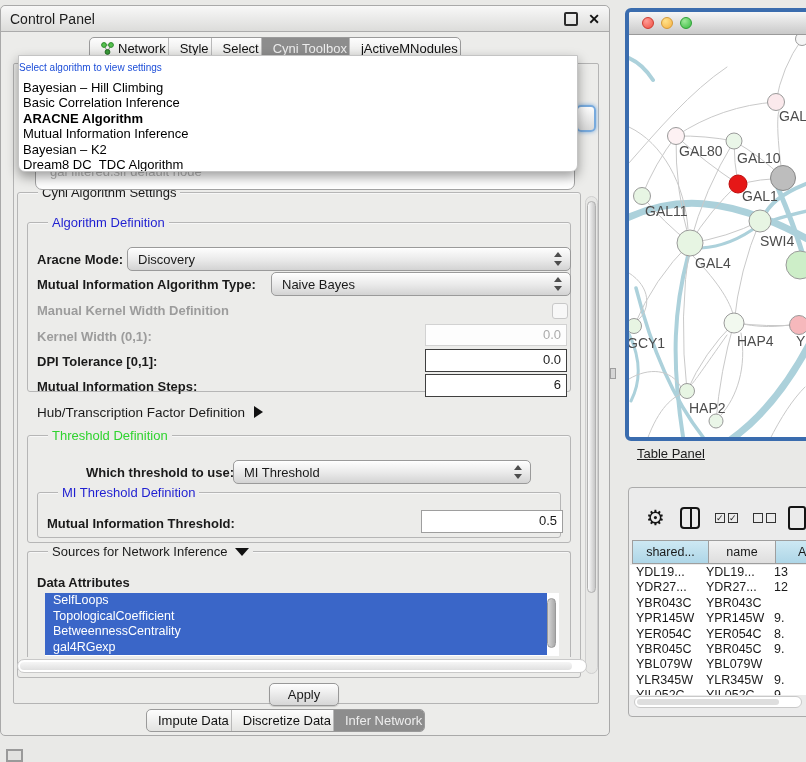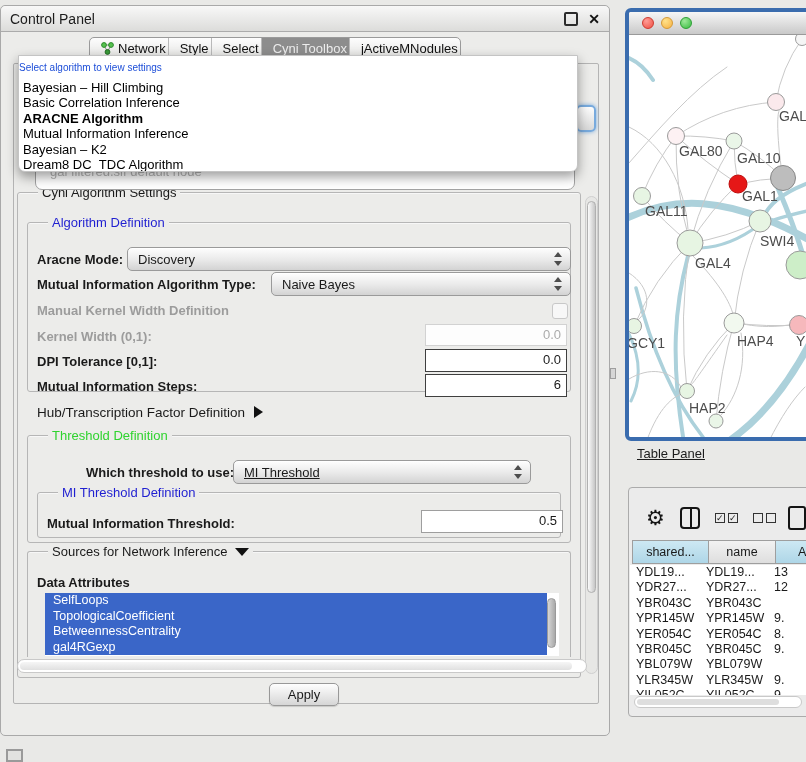--- a/index.html
+++ b/index.html
@@ -216,21 +216,21 @@
     <span class="fld dark" style="left:424px;top:368px;width:142px;height:23px;">6</span>
 
     <span class="lbl" style="left:36px;top:399px;font-weight:normal;font-size:13.5px;">
       <span>Hub/Transcription Factor Definition</span><span class="tri-r"></span>
     </span>
 
     <div class="grp" style="left:26px;top:429px;width:544px;height:108px;">
       <span class="grp-t t-green">Threshold Definition</span>
     </div>
     <span class="lbl" style="left:85px;top:459px;">Which threshold to use:</span>
-    <div class="combo" style="left:232px;top:454px;width:298px;text-decoration:underline;">
+    <div class="combo" style="left:232px;top:454px;width:298px;">
       <span>MI Threshold</span>
       <span class="updn"></span>
     </div>
     <div class="grp" style="left:36px;top:486px;width:524px;height:46px;">
       <span class="grp-t t-blue">MI Threshold Definition</span>
     </div>
     <span class="lbl" style="left:46px;top:510px;">Mutual Information Threshold:</span>
     <span class="fld" style="left:420px;top:504px;width:142px;height:23px;">0.5</span>
 
     <div class="grp" style="left:26px;top:545px;width:544px;height:106px;border-bottom:none;border-radius:3px 3px 0 0;">
@@ -244,20 +244,31 @@
         <div class="attr-item">gal4RGexp</div>
       </div>
     <div class="attr-sb"></div>
 
     <div class="hsb">
       <div class="hsb-thumb"></div>
     </div>
 
     <div class="btn" style="left:268px;top:677px;width:70px;">Apply</div>
 
+    <div class="tabstrip" id="bottom-tabs" style="left:145px;top:703px;">
+        <div class="tab">
+          <span>Impute Data</span>
+        </div>
+        <div class="tab">
+          <span>Discretize Data</span>
+        </div>
+        <div class="tab sel">
+          <span>Infer Network</span>
+        </div>
+      </div>
   </div>
 
   <div class="popup">
     <div class="pop-ph">Select algorithm to view settings</div>
     <div id="pop-items">
         <div class="pop-item">Bayesian – Hill Climbing</div>
         <div class="pop-item">Basic Correlation Inference</div>
         <div class="pop-item sel">ARACNE Algorithm</div>
         <div class="pop-item">Mutual Information Inference</div>
         <div class="pop-item">Bayesian – K2</div>

